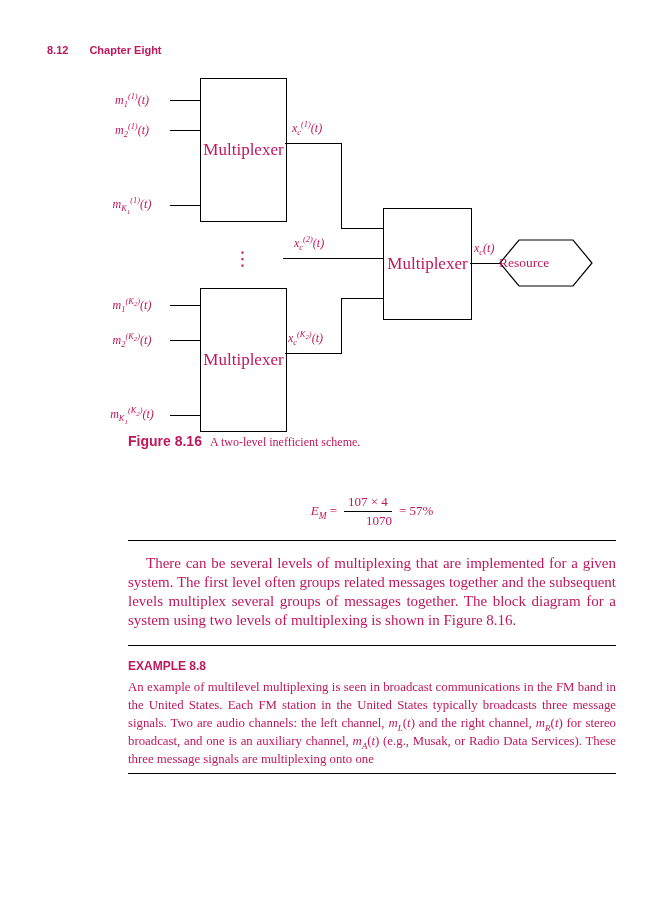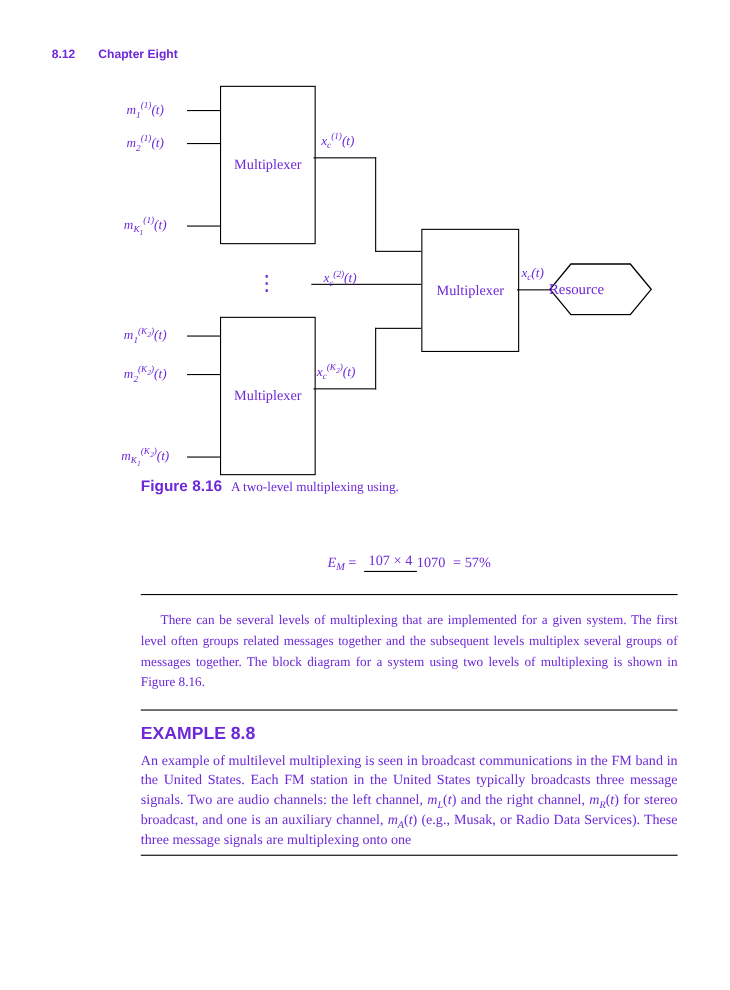--- a/index.html
+++ b/index.html
@@ -1,34 +1,34 @@
 <!DOCTYPE html>
 <html><head>
 <meta charset="utf-8">
 <style>
   html,body { margin:0; padding:0; background:#e8e8e8; }
   .page {
     position:relative; width:664px; height:900px; margin:0 auto;
-    background:#ffffff; overflow:hidden; color:#6d28d9;
+    background:#ffffff; overflow:hidden; color:#be185d;
     font-family:"Liberation Serif", serif;
   }
   
   .running-head {
     position:absolute; left:47px; top:44px;
     font-family:"Liberation Sans", sans-serif; font-weight:bold; font-size:11px;
   }
   .running-head .pagenum { margin-right:21px; }
 
   
   .diagram { position:absolute; left:0; top:70px; width:664px; height:370px; }
   .box {
     position:absolute; border:1px solid #000; background:#fff;
     display:flex; align-items:center; justify-content:center;
   }
-  .box-label { font-size:13px; font-family:"Liberation Serif", serif; }
+  .box-label { font-size:17px; font-family:"Liberation Serif", serif; }
   .hline { position:absolute; height:1px; background:#000; }
   .vline { position:absolute; width:1px; background:#000; }
   .sig {
     position:absolute; transform:translateY(-50%); white-space:nowrap;
     font-style:italic; font-size:12px; font-family:"Liberation Serif", serif;
   }
   .sig sub, .sig sup { font-size:0.7em; line-height:0; }
   .sig sub sub, .sig sup sub { font-size:0.82em; }
   .sig-r { text-align:center; }
   .vdots { position:absolute; font-size:19px; font-style:normal; letter-spacing:0; }
@@ -43,38 +43,38 @@
   .caption .cap-label {
     font-family:"Liberation Sans", sans-serif; font-weight:bold; font-size:14px;
     margin-right:8px;
   }
 
   
   .body-col { position:absolute; left:128px; top:482px; width:488px; }
   .para { font-size:12.8px; line-height:18px; text-align:justify; margin:0; }
   .para i { font-style:italic; }
   .para sub { font-size:0.72em; line-height:0; }
-  .main-para { font-size:12px; line-height:19px; margin-top:13px; }
+  .main-para { font-size:15px; line-height:19px; margin-top:13px; }
   .indent { text-indent:18px; }
 
   .equation {
     display:flex; align-items:center; justify-content:center; gap:7px;
     margin:9px 0 9px 0; font-size:13px; height:40px;
   }
   .equation sub { font-size:0.72em; line-height:0; }
-  .frac { display:inline-flex; text-align:right; }
+  .frac { display:inline-flex; flex-direction:column; text-align:right; }
   .frac .num { border-bottom:1px solid #000; padding:0 4px 1px 4px; }
   .frac .den { padding-top:1px; }
 
   .rule { border:none; border-top:1.6px solid #000; margin:9px 0 0 0; }
   .rule-2 { margin-top:15px; }
   .rule-3 { margin-top:5px; }
 
   .example-head {
-    font-family:"Liberation Sans", sans-serif; font-weight:bold; font-size:16px;
+    font-family:"Liberation Sans", sans-serif; font-weight:bold; font-size:12px;
     margin-top:13px; margin-bottom:5px;
   }
 </style>
 </head>
 <body>
 
 <div class="page">
 
   <div class="running-head">
     <span class="pagenum">8.12</span><span>Chapter Eight</span>
@@ -92,21 +92,21 @@
     <div class="sig sig-r" style="left:98px;top:60px;width:68px">m<sub>2</sub><sup>(1)</sup>(t)</div>
     <div class="sig sig-r" style="left:98px;top:135px;width:68px">m<sub>K<sub>1</sub></sub><sup>(1)</sup>(t)</div>
     <div class="hline" style="left:285px;top:73px;width:57px"></div>
     <div class="vline" style="left:341px;top:73px;height:86px"></div>
     <div class="hline" style="left:341px;top:158px;width:42px"></div>
     <div class="sig" style="left:292px;top:58px">x<sub>c</sub><sup>(1)</sup>(t)</div>
 
     <div class="sig vdots" style="left:233px;top:188px">⋮</div>
 
     <div class="hline" style="left:283px;top:188px;width:100px"></div>
-    <div class="sig" style="left:294px;top:183px">x<sub>c</sub><sup>(2)</sup>(t)</div>
+    <div class="sig" style="left:294px;top:173px">x<sub>c</sub><sup>(2)</sup>(t)</div>
 
     <div class="box" style="left:200px;top:218px;width:85px;height:142px">
       <span class="box-label">Multiplexer</span>
     </div>
     <div class="hline" style="left:170px;top:235px;width:30px"></div>
     <div class="hline" style="left:170px;top:270px;width:30px"></div>
     <div class="hline" style="left:170px;top:345px;width:30px"></div>
     <div class="sig sig-r" style="left:98px;top:235px;width:68px">m<sub>1</sub><sup>(K<sub>2</sub>)</sup>(t)</div>
     <div class="sig sig-r" style="left:98px;top:270px;width:68px">m<sub>2</sub><sup>(K<sub>2</sub>)</sup>(t)</div>
     <div class="sig sig-r" style="left:98px;top:345px;width:68px">m<sub>K<sub>1</sub></sub><sup>(K<sub>2</sub>)</sup>(t)</div>
@@ -124,21 +124,21 @@
     <div class="resource" style="left:499px;top:169px;width:94px;height:48px">
       <svg viewBox="0 0 94 48" width="94" height="48">
         <polygon points="1,24 20,1 74,1 93,24 74,47 20,47" fill="#ffffff" stroke="#000000" stroke-width="1.2"></polygon>
       </svg>
       <span class="res-label">Resource</span>
     </div>
 
   </div>
 
   <div class="caption">
-    <span class="cap-label">Figure 8.16</span><span>A two-level multiplexing using.</span>
+    <span class="cap-label">Figure 8.16</span><span>A two-level inefficient scheme.</span>
   </div>
 
   <div class="body-col">
 
 
     <div class="equation">
       <span><i>E<sub>M</sub></i> =</span>
       <span class="frac">
         <span class="num">107 × 4</span>
         <span class="den">1070</span>

